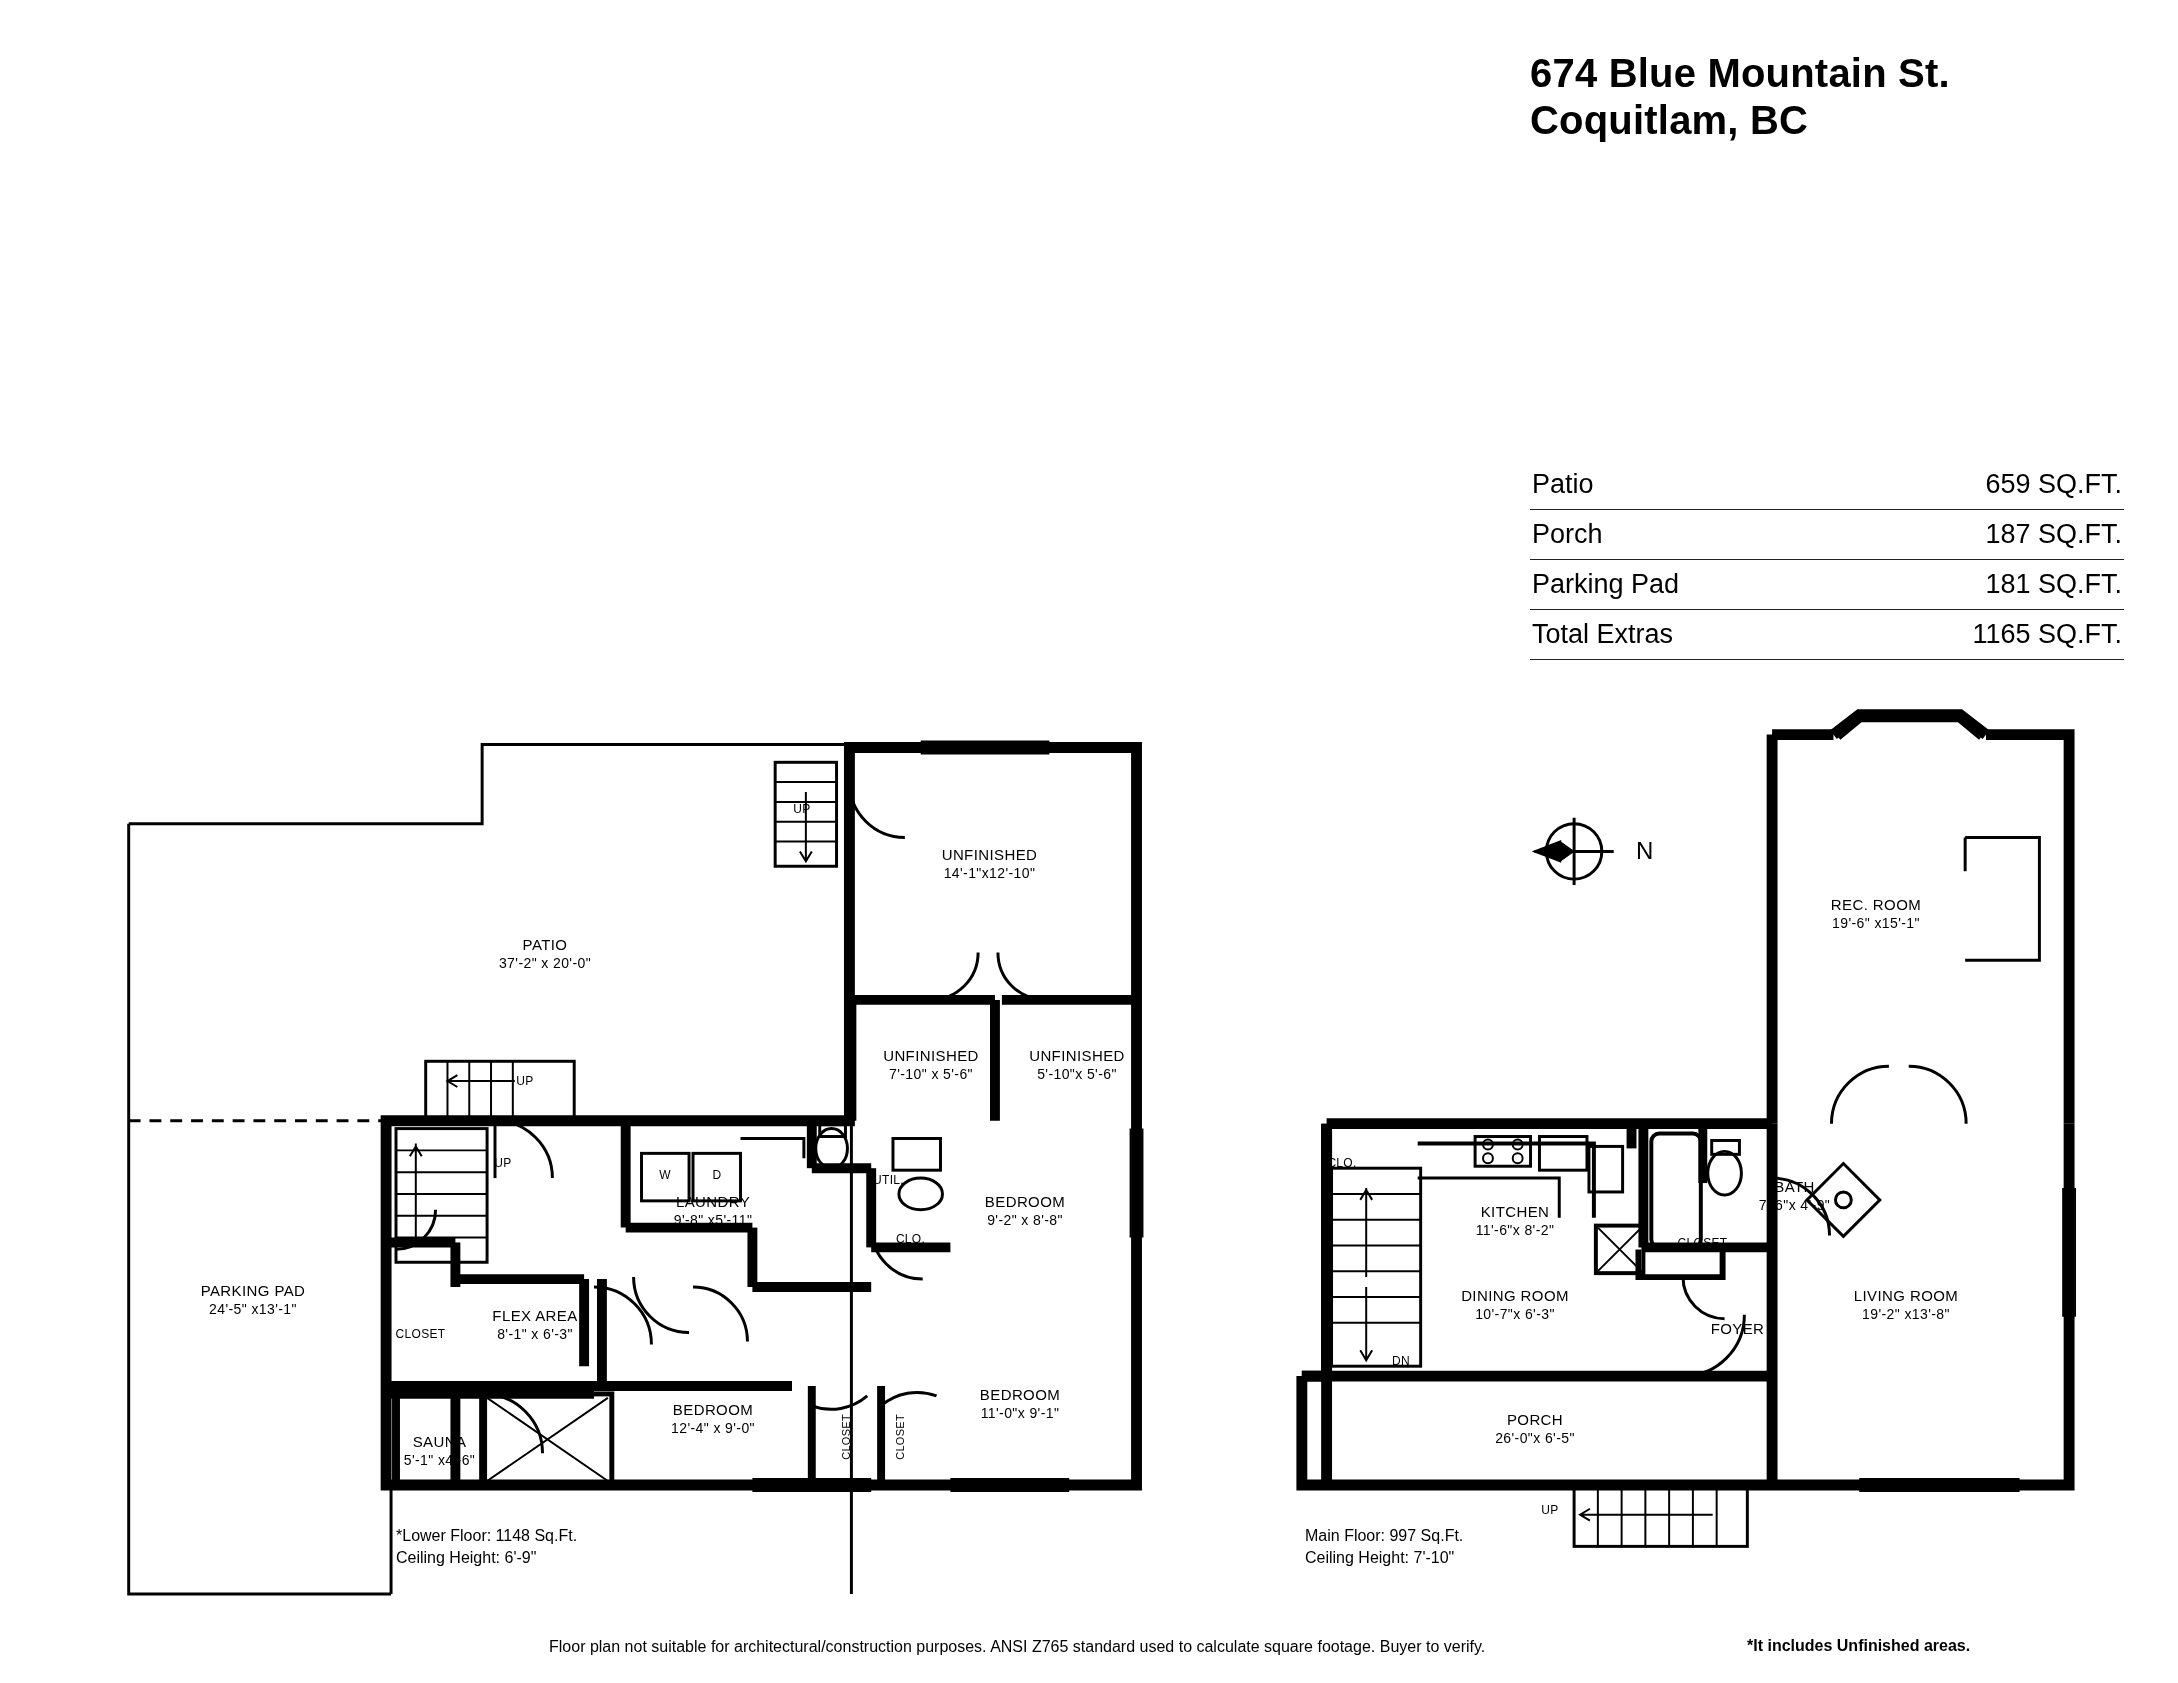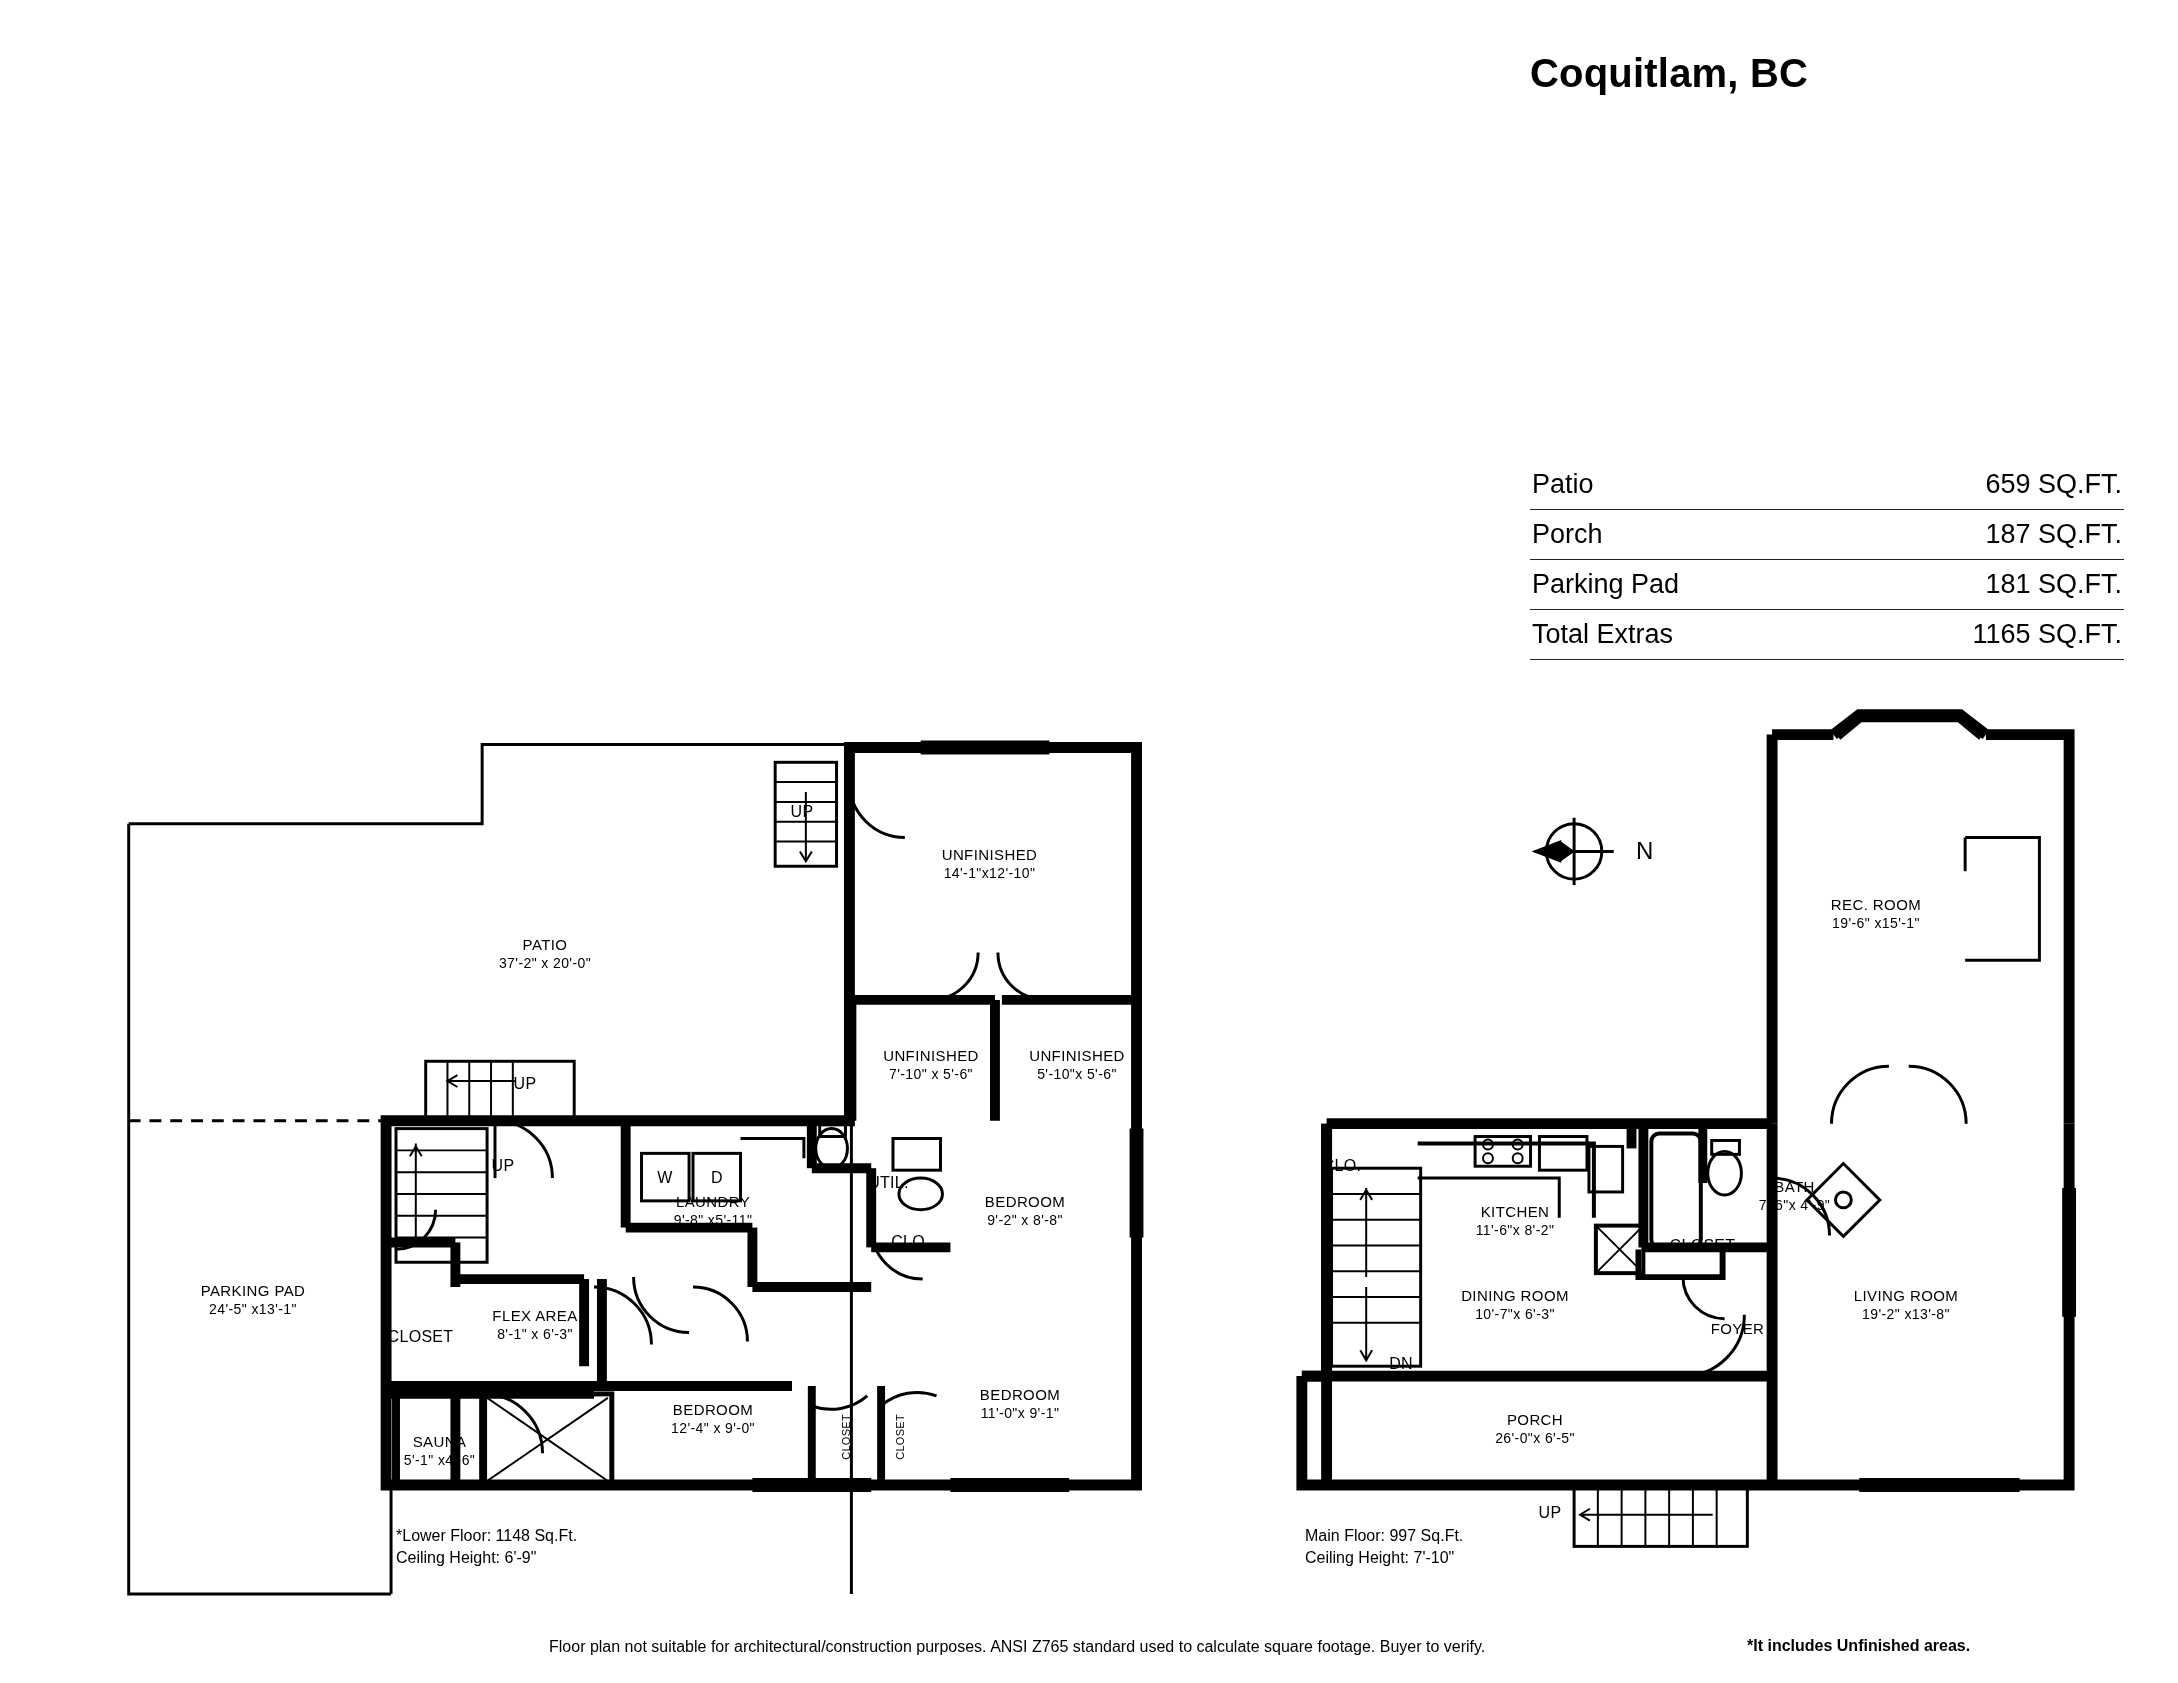--- a/index.html
+++ b/index.html
@@ -62,21 +62,21 @@
     position: absolute;
     text-align: center;
     line-height: 1.25;
     font-size: 15px;
     letter-spacing: 0.4px;
   }
   .room .nm { display: block; }
   .room .dim { display: block; font-size: 14px; }
   .tiny {
     position: absolute;
-    font-size: 16px;
+    font-size: 12px;
     letter-spacing: 0.3px;
     text-align: center;
     line-height: 1.2;
   }
   .tiny-vert {
     position: absolute;
     font-size: 11px;
     letter-spacing: 0.3px;
     writing-mode: vertical-rl;
     transform: rotate(180deg);
@@ -106,20 +106,21 @@
     position: absolute;
     font-size: 24px;
   }
 </style>
 </head>
 <body>
 
 <div class="page">
 
   <div class="title-block">
+    <div class="title-line">674 Blue Mountain St.</div>
     <div class="title-line">Coquitlam, BC</div>
   </div>
 
 
   <table class="area-table second">
     <tbody>
       <tr>
         <td>Patio</td>
         <td class="val">659 SQ.FT.</td>
       </tr>

